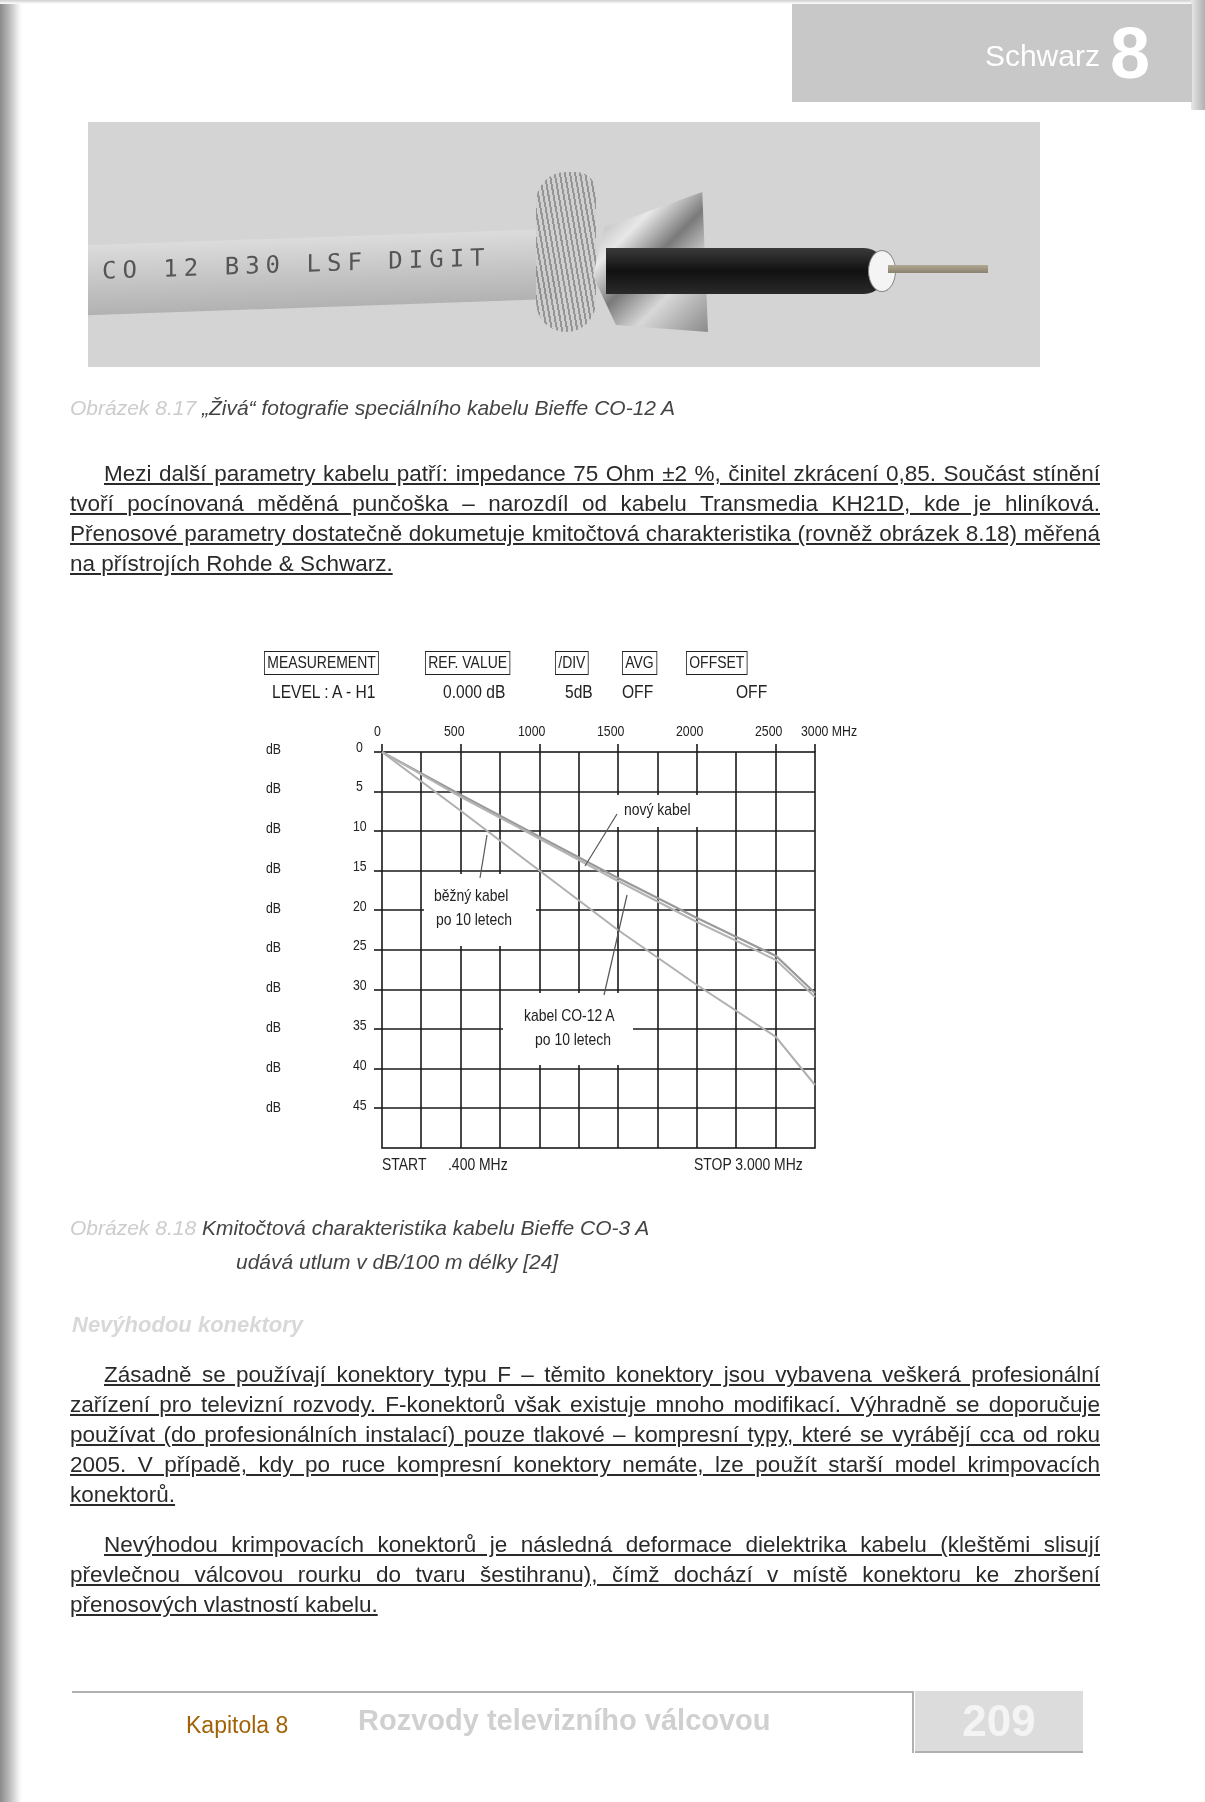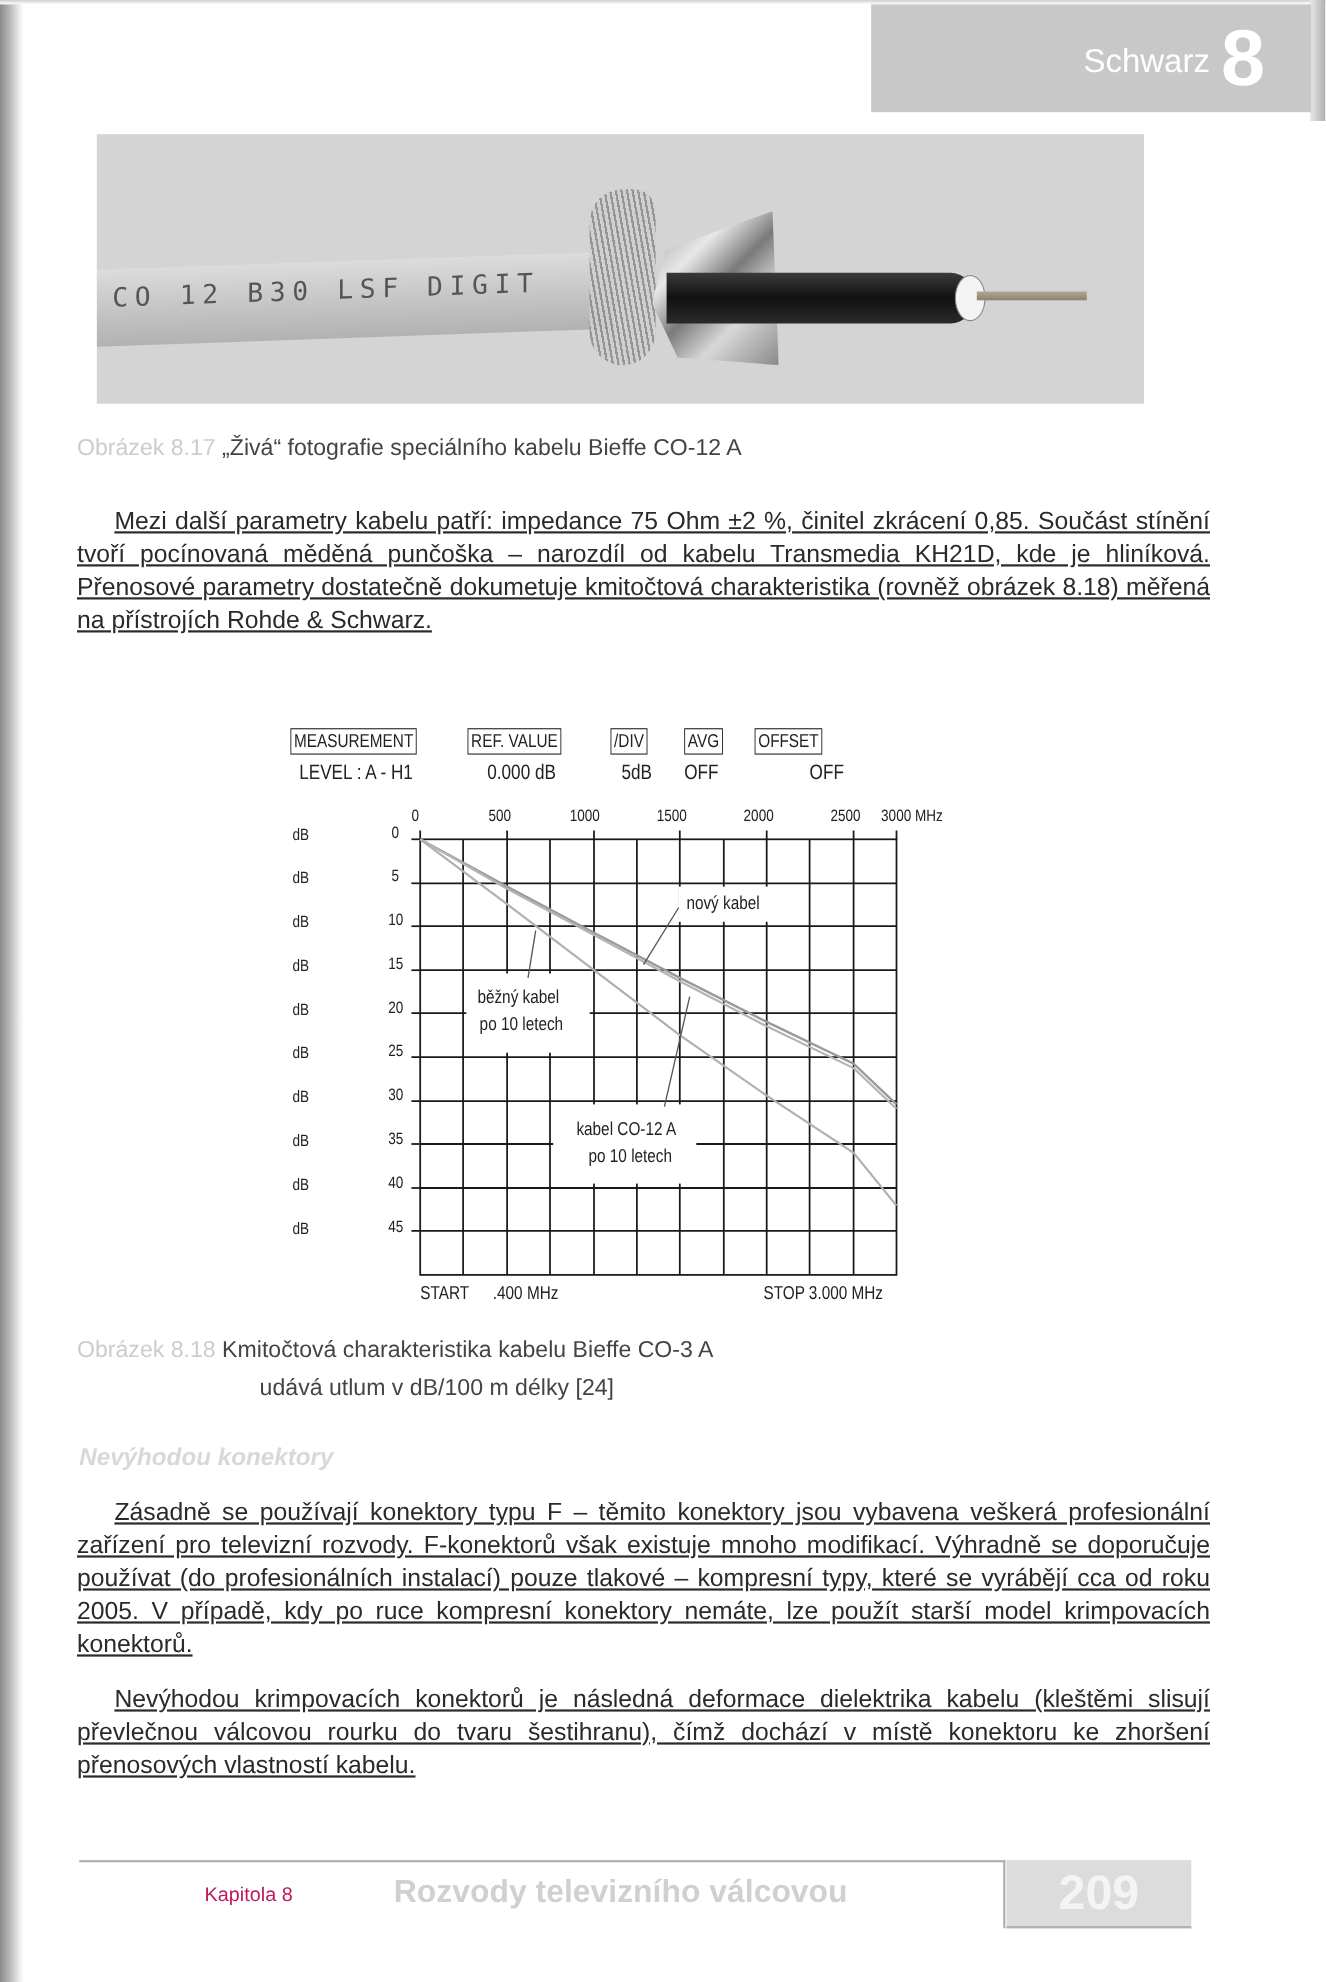--- a/index.html
+++ b/index.html
@@ -58,42 +58,42 @@
     }
     .core-ring {
       position: absolute; left: 780px; top: 128px; width: 26px; height: 40px;
       background: #f4f4f4; border-radius: 50%; border: 1px solid #888;
     }
     .wire {
       position: absolute; left: 800px; top: 143px; width: 100px; height: 8px;
       background: linear-gradient(#b0a890, #8a8270);
     }
 
-    .caption { position: absolute; font-size: 21px; color: #444444; }
+    .caption { position: absolute; font-style: italic; font-size: 21px; color: #444444; }
     .caption .fig { color: #cccccc; }
 
     .para {
       position: absolute; left: 70px; width: 1030px;
       font-size: 22.5px; line-height: 30px; color: #2a2a2a;
       text-align: justify;
       text-decoration: underline;
     }
     .para p { margin: 0; text-indent: 34px; text-align: justify; }
 
-    .chart { position: absolute; left: 0; top: 0; width: 1205px; height: 1356px; pointer-events: none; margin-top: 11px; }
+    .chart { position: absolute; left: 0; top: 0; width: 1205px; height: 1356px; pointer-events: none; }
     .chart * { pointer-events: auto; }
     .ch-text { position: absolute; font-family: "Liberation Sans", sans-serif; font-size: 17px; color: #222222; transform: scaleX(0.82); transform-origin: left top; white-space: nowrap; }
     .ch-box { border: 1.5px solid #222222; padding: 0 3px; line-height: 22px; }
     .axis-small { font-size: 15px; }
 
     .section-heading { position: absolute; left: 72px; top: 1312px; font-size: 22px; font-style: italic; font-weight: bold; color: #d8d8d8; }
 
     .footer-rule { position: absolute; left: 72px; top: 1691px; width: 842px; height: 2px; background: #b0b0b0; }
     .footer-rule-v { position: absolute; left: 912px; top: 1691px; width: 2px; height: 62px; background: #b0b0b0; }
-    .footer-chapter { position: absolute; left: 186px; top: 1712px; font-size: 18px; color: #be185d; }
+    .footer-chapter { position: absolute; left: 186px; top: 1712px; font-size: 23px; color: #a16207; }
     .footer-title { position: absolute; left: 358px; top: 1704px; font-size: 29px; font-weight: bold; color: #d0d0d0; }
     .footer-page {
       position: absolute; left: 915px; top: 1691px; width: 168px; height: 60px;
       background: #dcdcdc; display: flex; align-items: center; justify-content: center;
       font-size: 44px; font-weight: bold; color: #f4f4f4; border-bottom: 2px solid #b0b0b0;
     }
   </style>
 </head>
 <body>
 

